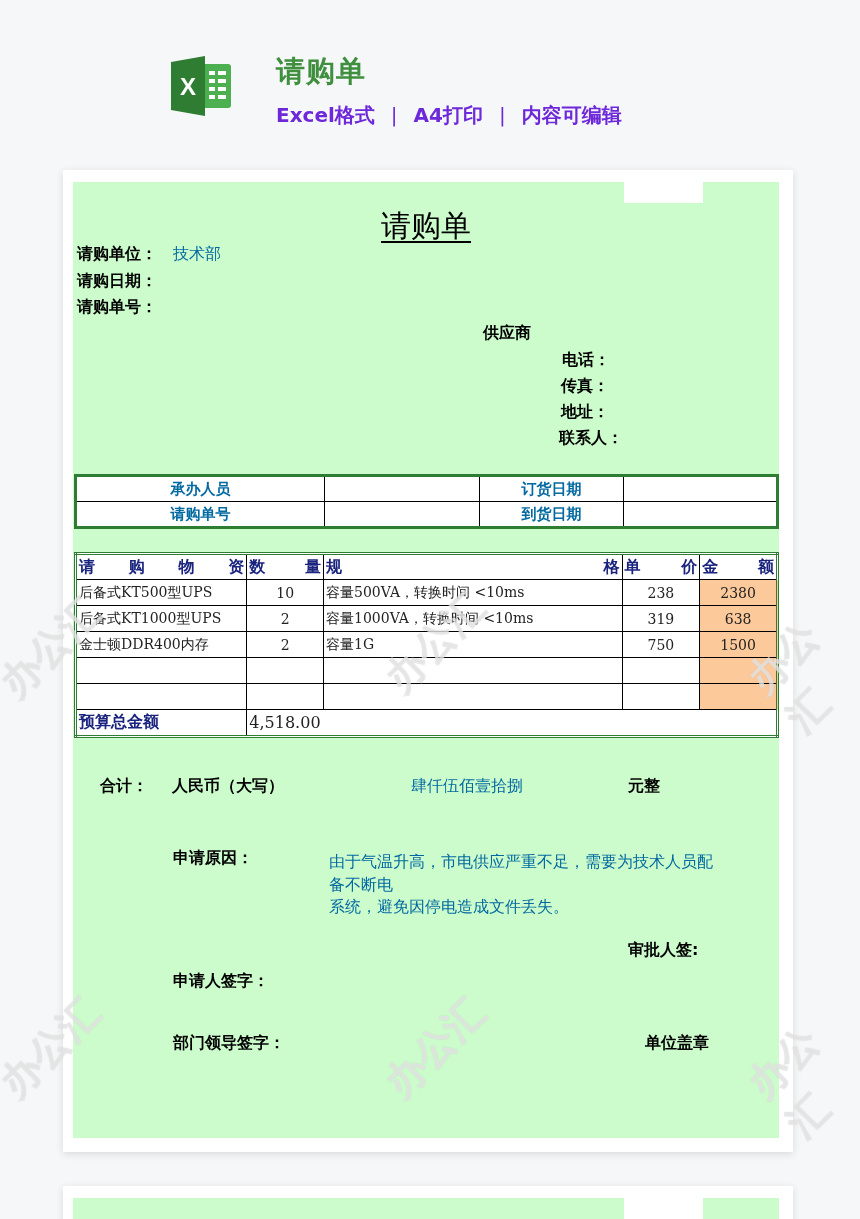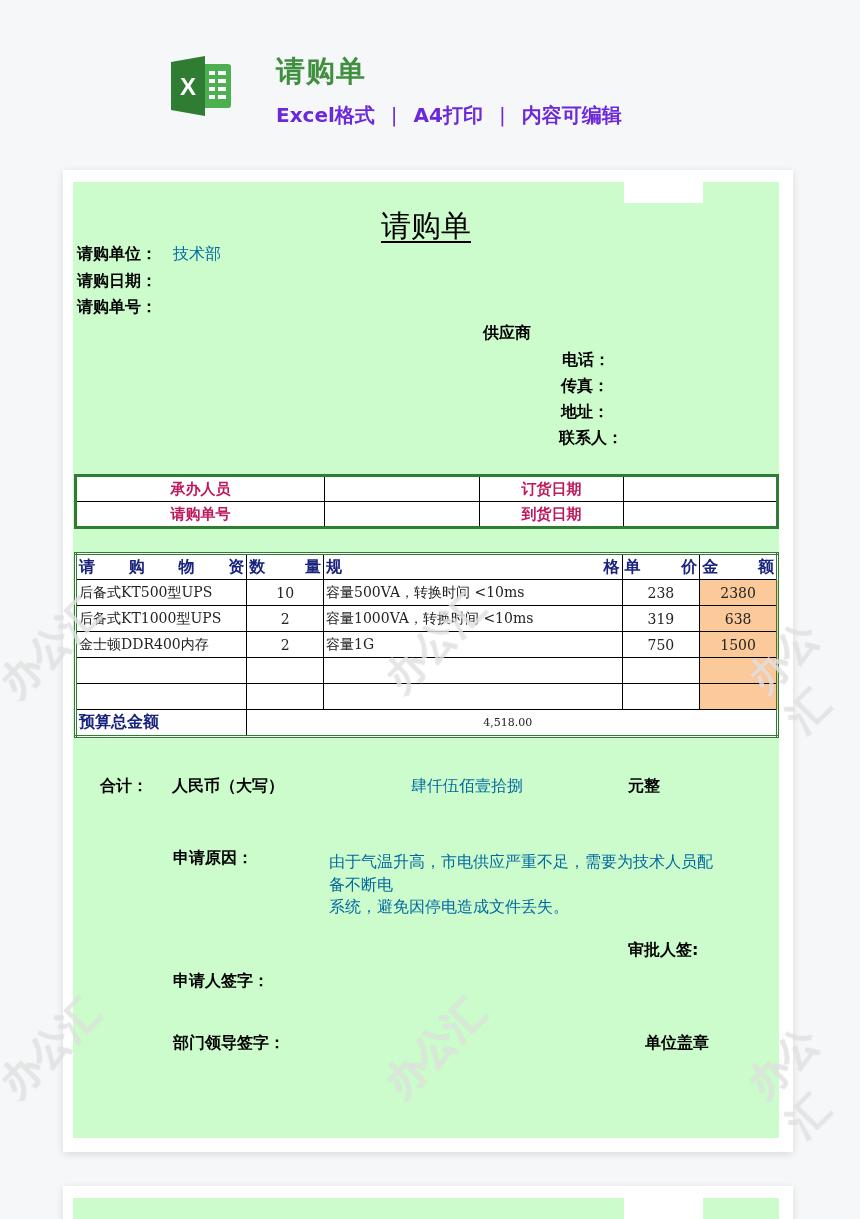--- a/index.html
+++ b/index.html
@@ -37,31 +37,31 @@
     .title {
       left: 0; width: 706px; text-align: center; top: 24px;
       font-size: 30px; text-decoration: underline; color: #000;
       text-decoration-thickness: 2px; text-underline-offset: 5px;
     }
     .lbl { font-size: 16px; font-weight: bold; color: #000; }
     .val { font-family: "DejaVu Serif", serif; font-size: 16px; color: #0369a1; }
 
     table { border-collapse: collapse; position: absolute; }
     .info-table { left: 1px; top: 292px; width: 705px; border: 3px solid #2e7d32; background: #fff; }
-    .info-table td { border: 1px solid #000; height: 24px; font-size: 15px; font-weight: bold; color: #be185d; text-align: center; padding: 0; }
+    .info-table td { border: 1px solid #000; height: 24px; font-size: 15px; font-weight: bold; color: #0369a1; text-align: center; padding: 0; }
 
     .items-table { left: 1px; top: 370px; width: 705px; border: 3px double #2e7d32; background: #fff; }
     .items-table td { border: 1px solid #000; height: 25px; padding: 0 2px; font-size: 15px; }
     .items-table .hdr td { font-weight: bold; color: #1a237e; font-size: 16px; height: 24px; }
     .hdr .spread { display: flex; justify-content: space-between; }
     .items-table .cell-serif { font-family: "DejaVu Serif", serif; color: #222; font-size: 14px; }
     .items-table .num { text-align: center; }
     .items-table .amt { background: #fcc99a; text-align: center; }
     .items-table .total-lbl { font-weight: bold; color: #1a237e; font-size: 16px; }
-    .items-table .total-val { text-align: center; padding-right: 10px; font-family: "DejaVu Serif", serif; font-size: 11px; color: #222; }
+    .items-table .total-val { text-align: left; padding-right: 10px; font-family: "DejaVu Serif", serif; font-size: 16px; color: #222; }
 
     .watermark {
       position: absolute; font-size: 40px; color: rgba(255,255,255,0.55);
       transform: rotate(-45deg); font-weight: bold; pointer-events: none;
       text-shadow: 0 0 1px rgba(160,160,160,0.6);
     }
   </style>
 </head>
 <body>
 

